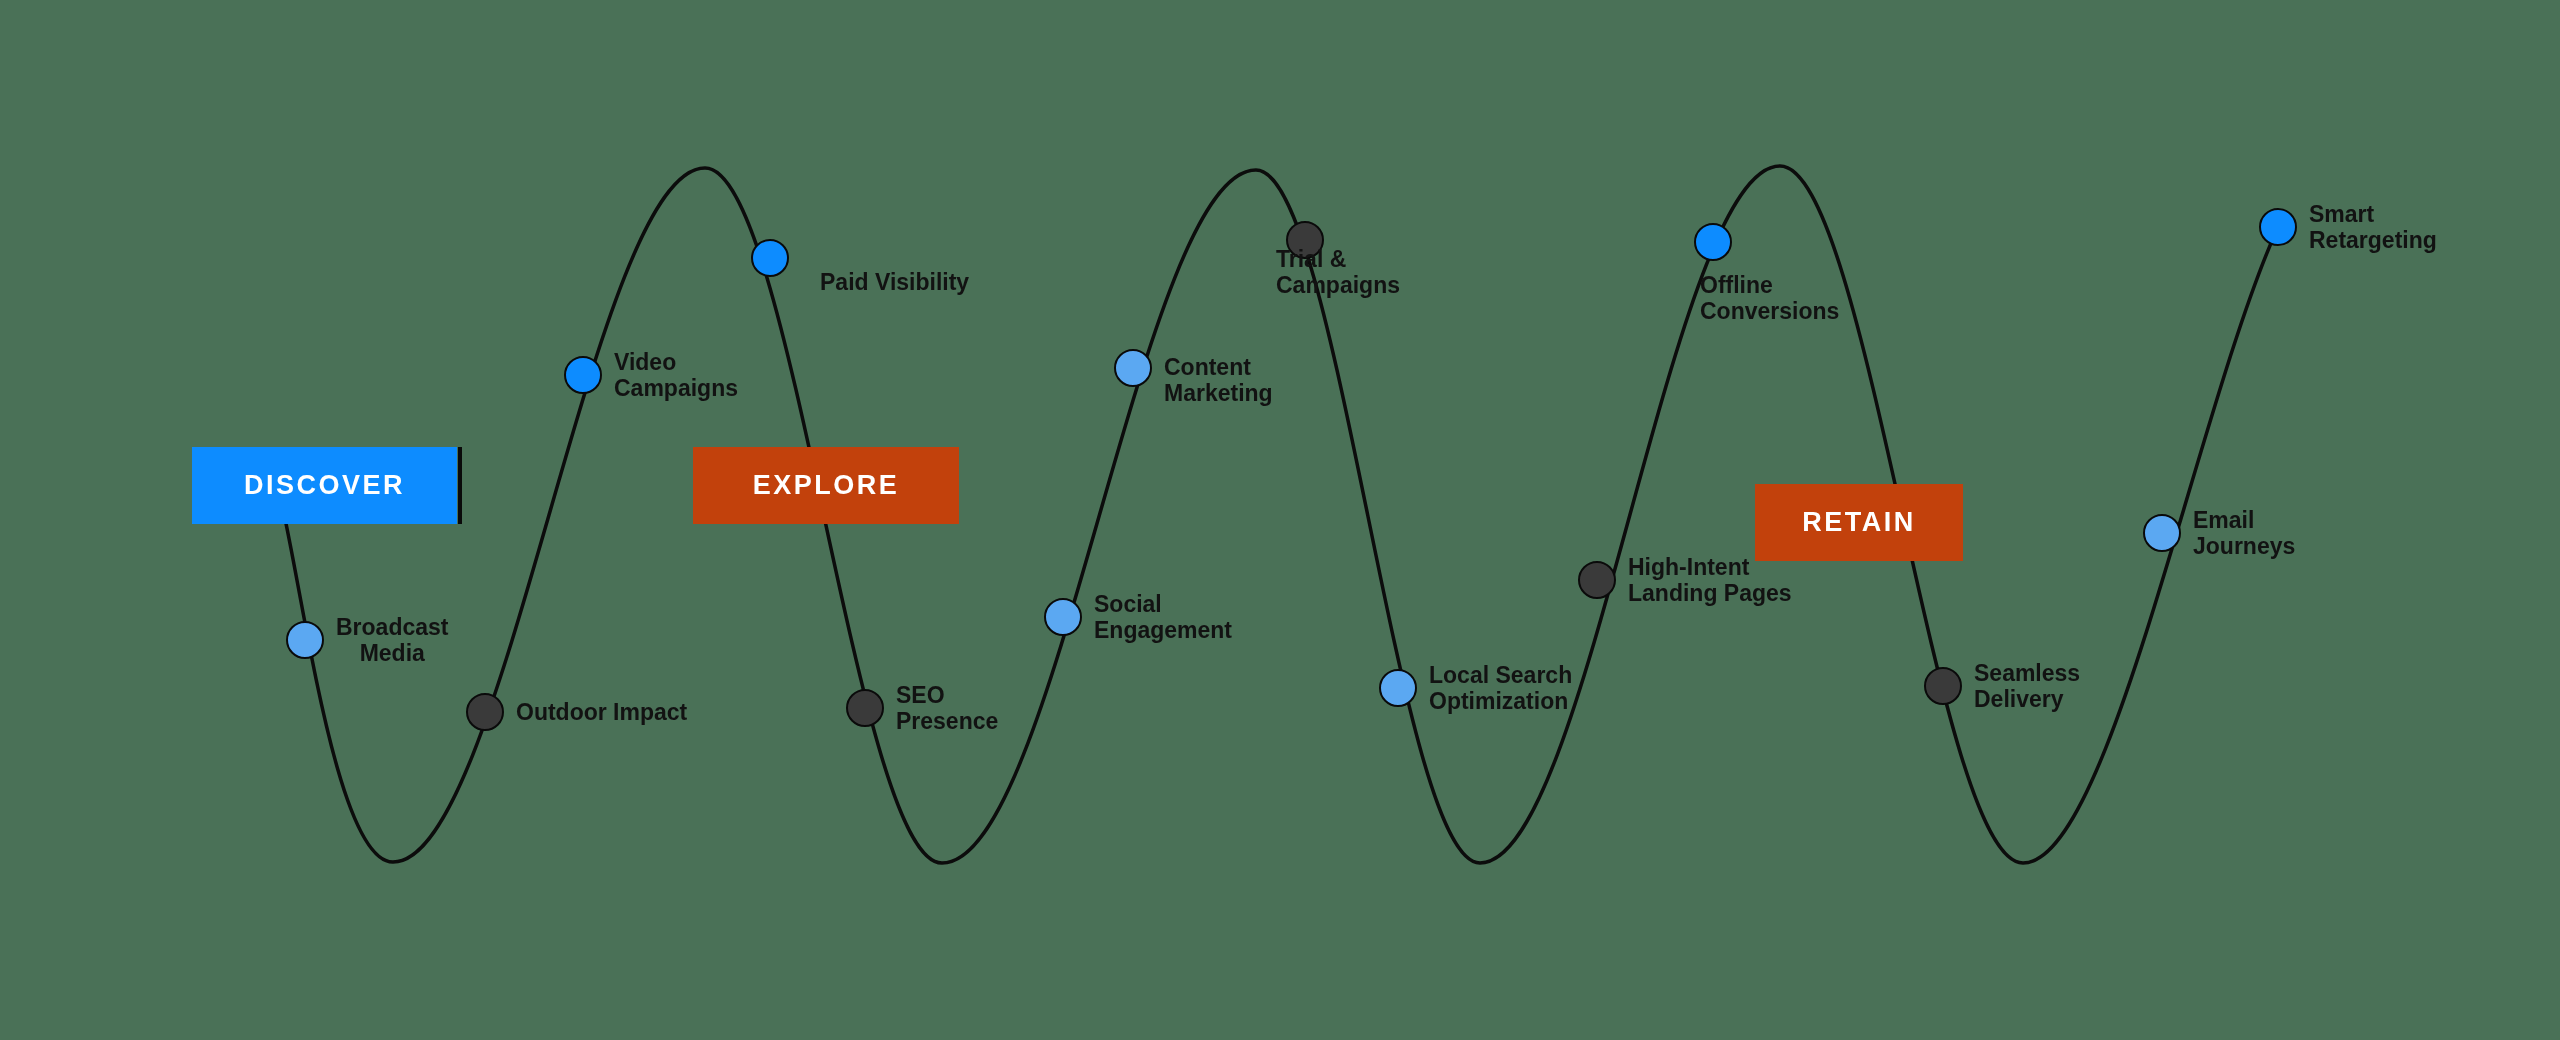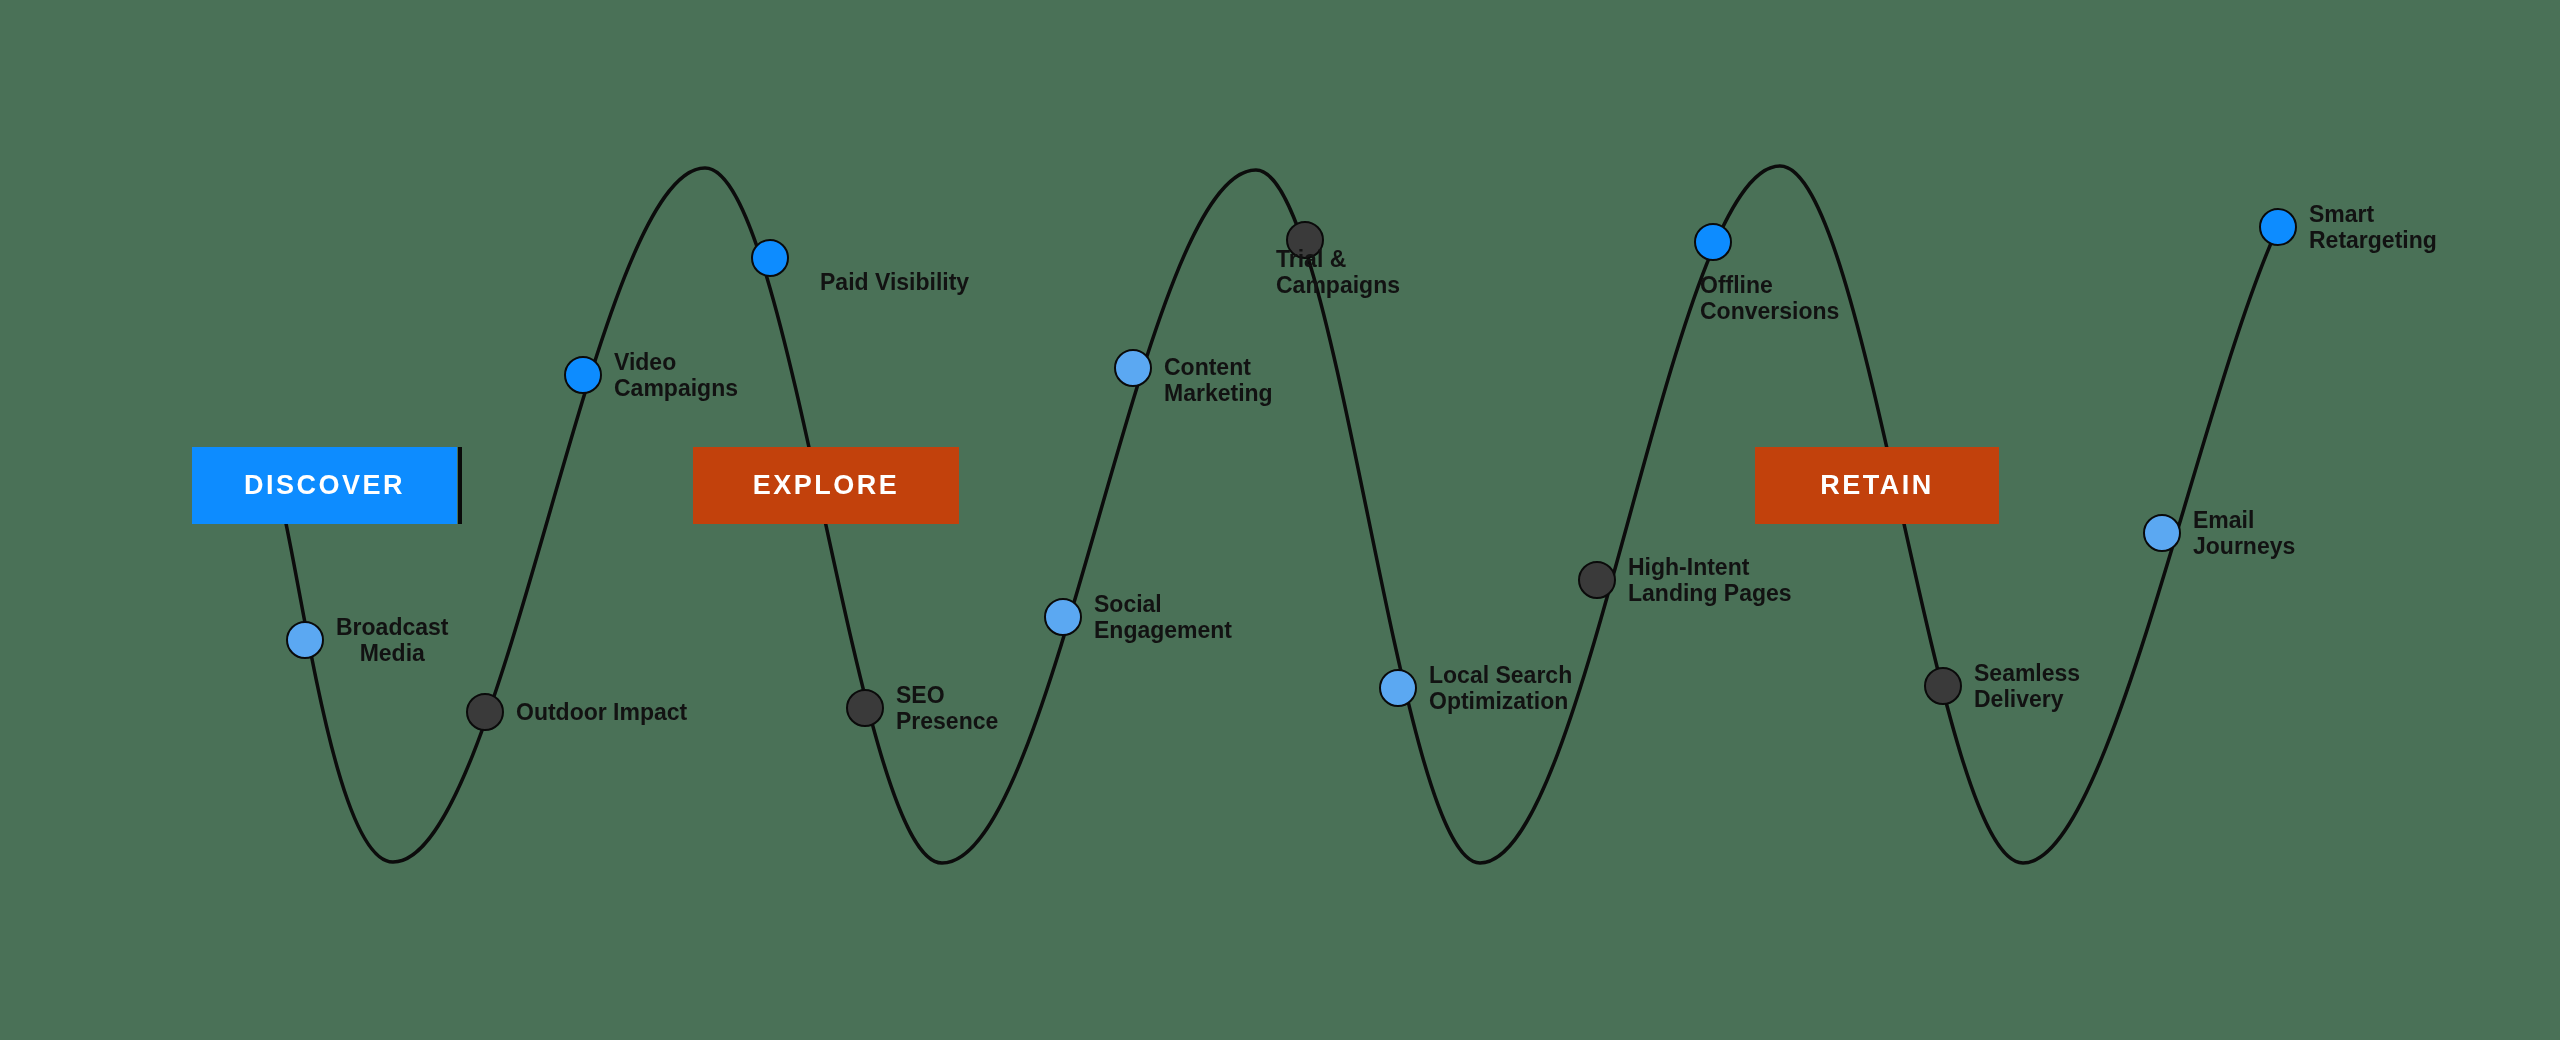--- a/index.html
+++ b/index.html
@@ -87,21 +87,21 @@
   <div class="stage-box blue" style="left:159px;width:265px;">
     <span>DISCOVER</span>
     <span class="right-accent"></span>
   </div>
 
   <div class="stage-box black" style="left:693px;width:266px;">
     <span>EXPLORE</span>
   </div>
 
 
-  <div class="stage-box black" style="left:1755px;width:244px;">
+  <div class="stage-box black" style="left:1755px;width:208px;margin-top:37px;">
     <span>RETAIN</span>
   </div>
 
   <div id="milestones">
       <div class="dot light_blue" style="left: 286px; top: 621px;"></div>
       <div class="milestone-label" style="left: 336px; top: 614px; text-align: center;">
         <div>Broadcast</div>
         <div>Media</div>
       </div>
       <div class="dot dark" style="left: 466px; top: 693px;"></div>

